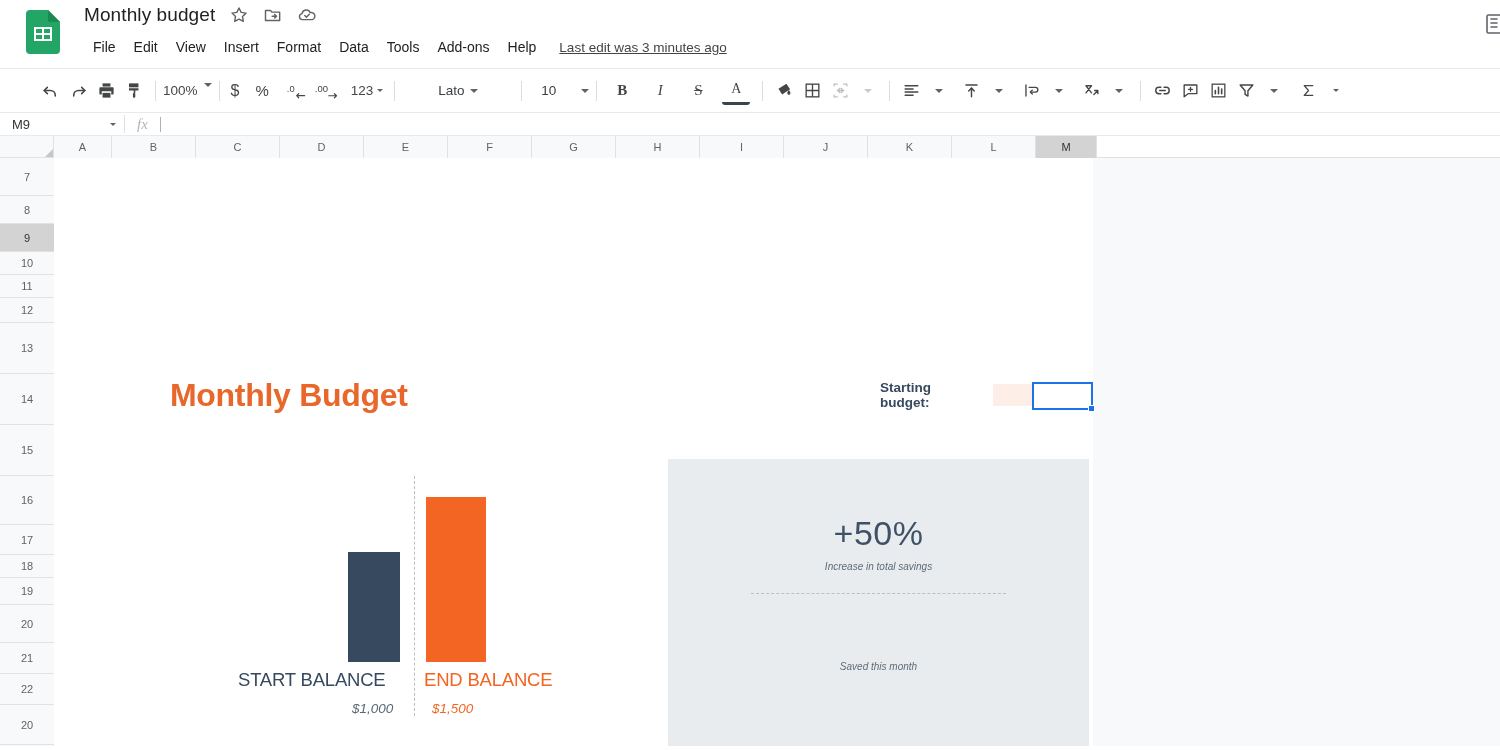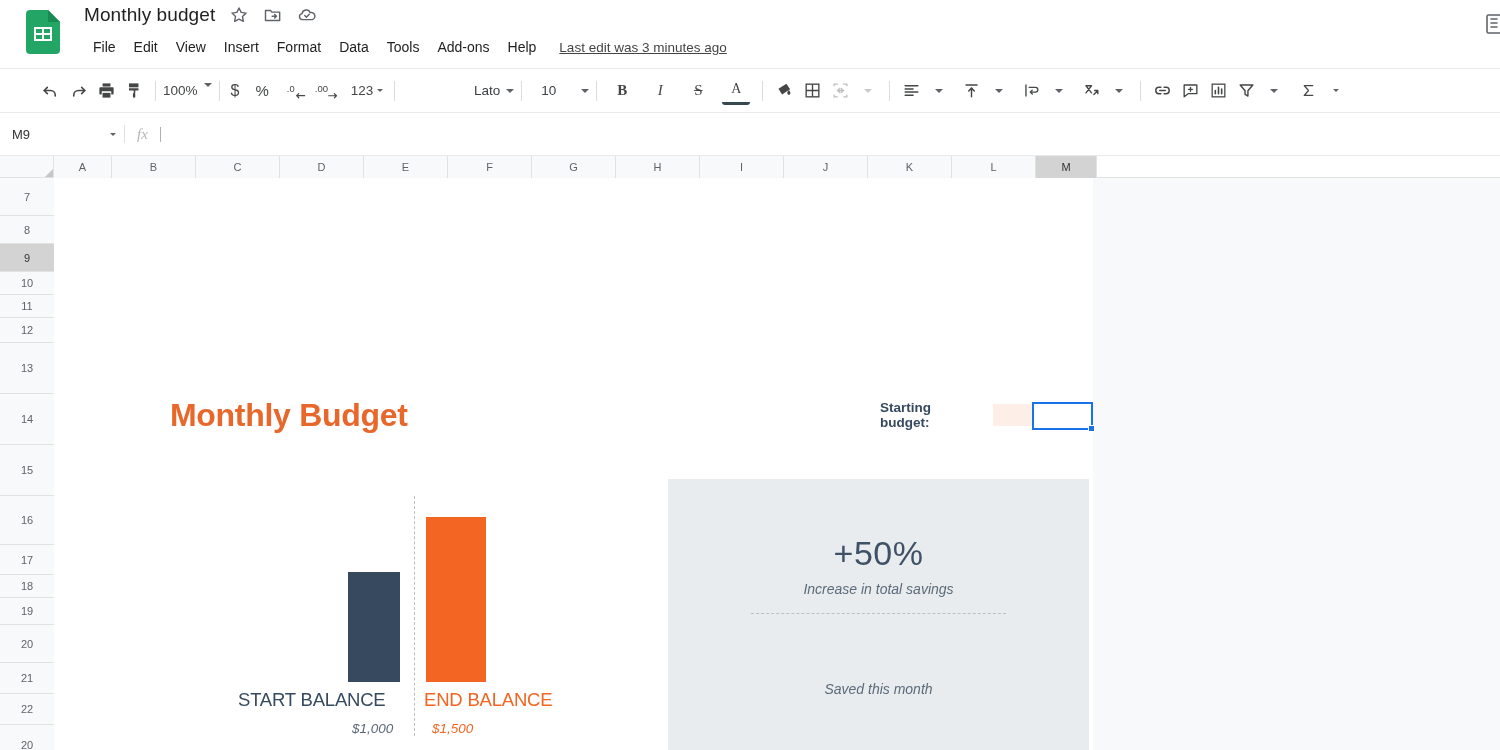--- a/index.html
+++ b/index.html
@@ -79,40 +79,40 @@
     border-top: 4px solid #5f6368;
   }
   .caret.sm {
     border-left-width: 3.5px; border-right-width: 3.5px; border-top-width: 3.5px;
     margin-left: 4px;
   }
   .zoom-box { display: inline-flex; cursor: pointer; }
   .zoom-box .lbl { font-size: 13.5px; color: #444746; }
   .font-box {
     width: 112px; display: inline-flex; align-items: center;
-    justify-content: flex-end; cursor: pointer;
+    justify-content: center; cursor: pointer;
   }
   .font-box .lbl { font-size: 13.5px; color: #3c4043; }
   .size-box {
     width: 54px; display: inline-flex; align-items: center;
     justify-content: space-between; cursor: pointer; margin-left: 6px;
   }
   .size-box .lbl { font-size: 13.5px; color: #3c4043; padding-left: 6px; }
   .bold-b { font-weight: bold; font-size: 15px; font-family: "Liberation Serif", serif; }
   .ital-i { font-style: italic; font-size: 15px; font-family: "Liberation Serif", serif; }
   .strike-s { font-size: 15px; text-decoration: line-through; font-family: "Liberation Serif", serif; }
   .textcolor-a {
     font-size: 14px; line-height: 12px; font-family: "Liberation Serif", serif;
     border-bottom: 3px solid #37474f; padding-bottom: 1px;
   }
   .disabled { opacity: .34; }
 
   
   .formulabar {
-    position: relative; height: 44px;
+    position: relative; height: 24px;
     border-top: 1px solid #e8eaed; border-bottom: 1px solid #e8eaed;
     display: flex; align-items: center; background: #fff;
   }
   .namebox {
     width: 124px; height: 100%;
     display: flex; align-items: center; justify-content: space-between;
     padding: 0 8px 0 12px; cursor: pointer;
   }
   .namebox .nb-val { font-size: 13px; color: #333; }
   .fb-div { width: 1px; height: 18px; background: #e0e0e0; }
@@ -240,21 +240,21 @@
     width: 421px; height: 309px; background: #e9ecee;
   }
   .stat-big {
     position: absolute; left: 0; right: 0; text-align: center;
     font-size: 34px; color: #3f5166; letter-spacing: .5px;
   }
   .stat-big.one { top: 55px; }
   .stat-big.two { top: 154px; }
   .stat-sub {
     position: absolute; left: 0; right: 0; text-align: center;
-    font-size: 14px; font-style: italic; color: #5c6b7a;
+    font-size: 10px; font-style: italic; color: #5c6b7a;
   }
   .stat-sub.one { top: 102px; }
   .stat-sub.two { top: 202px; }
   .stat-hr {
     position: absolute; left: 83px; right: 83px; top: 134px;
     border-top: 1px dashed #b9c0c6;
   }
 </style>
 </head>
 <body>

